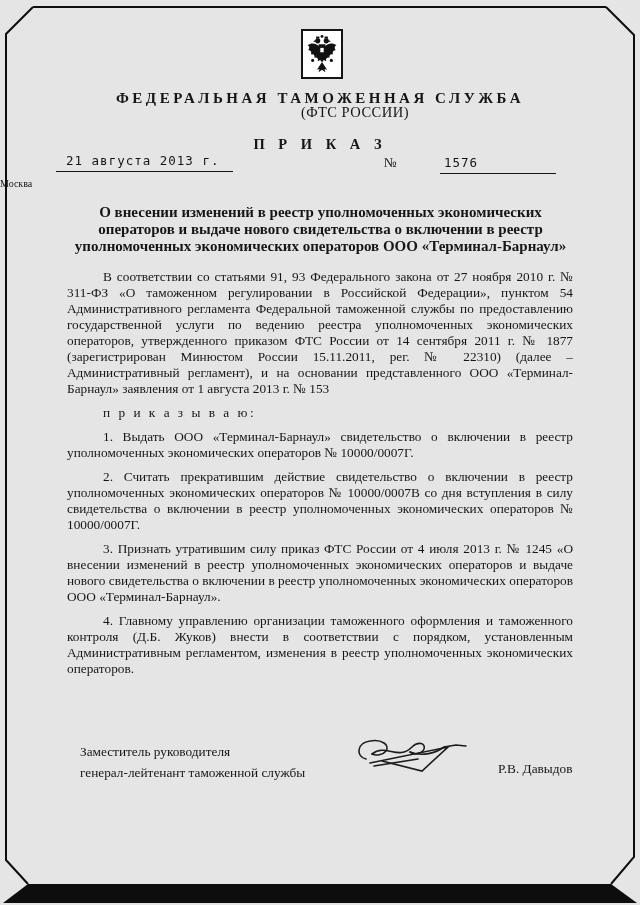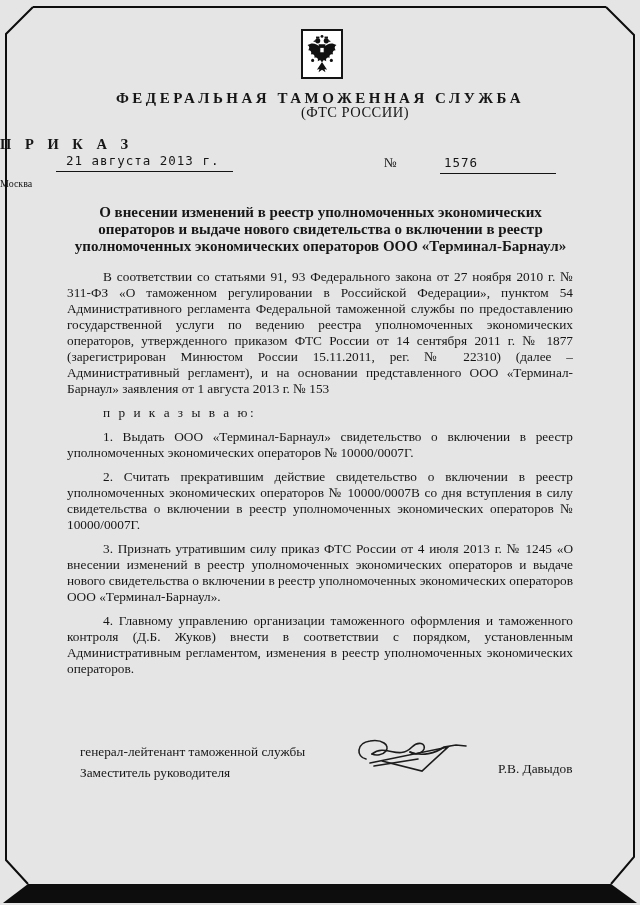--- a/index.html
+++ b/index.html
@@ -16,21 +16,21 @@
   }
   .org-name {
     position:absolute; left:0; top:90px; width:640px; text-align:center;
     font-weight:bold; font-size:15px; letter-spacing:3.5px; white-space:nowrap;
   }
   .org-short {
     position:absolute; left:0; top:104px; width:640px; text-align:center;
     font-weight:normal; font-size:14.5px; letter-spacing:0.5px;padding-left:35px;
   }
   .doc-type {
-    position:absolute; left:0; top:136px; width:640px; 
+    position:absolute; left:0; top:136px; width:640px; text-align:center;
     font-weight:bold; font-size:14.5px; letter-spacing:5px;
   }
   .date-row { position:absolute; left:56px; top:153px; width:528px; }
   .date-val {
     position:absolute; left:0; top:0;
     font-family:"DejaVu Sans Mono", monospace; font-size:12.5px; letter-spacing:1px;
     border-bottom:1.5px solid #141414; padding:0 14px 3px 10px; white-space:nowrap;
   }
   .num-group { position:absolute; right:28px; top:0; white-space:nowrap; }
   .num-label { font-size:13.5px; font-family:"Liberation Serif", serif; }
@@ -113,22 +113,22 @@
   <div class="content">
     <p>В соответствии со статьями 91, 93 Федерального закона от 27 ноября 2010 г. № 311-ФЗ «О таможенном регулировании в Российской Федерации», пунктом 54 Административного регламента Федеральной таможенной службы по предоставлению государственной услуги по ведению реестра уполномоченных экономических операторов, утвержденного приказом ФТС России от 14 сентября 2011 г. № 1877 (зарегистрирован Минюстом России 15.11.2011, рег. № 22310) (далее – Административный регламент), и на основании представленного ООО «Терминал-Барнаул» заявления от 1 августа 2013 г. № 153</p>
     <p class="order-word">п р и к а з ы в а ю:</p>
     <p>1. Выдать ООО «Терминал-Барнаул» свидетельство о включении в реестр уполномоченных экономических операторов № 10000/0007Г.</p>
     <p>2. Считать прекратившим действие свидетельство о включении в реестр уполномоченных экономических операторов № 10000/0007В со дня вступления в силу свидетельства о включении в реестр уполномоченных экономических операторов № 10000/0007Г.</p>
     <p>3. Признать утратившим силу приказ ФТС России от 4 июля 2013 г. № 1245 «О внесении изменений в реестр уполномоченных экономических операторов и выдаче нового свидетельства о включении в реестр уполномоченных экономических операторов ООО «Терминал-Барнаул».</p>
     <p>4. Главному управлению организации таможенного оформления и таможенного контроля (Д.Б. Жуков) внести в соответствии с порядком, установленным Административным регламентом, изменения в реестр уполномоченных экономических операторов.</p>
   </div>
 
   <div class="signer-position">
+    <div>Заместитель руководителя</div>
     <div>генерал-лейтенант таможенной службы</div>
-    <div>Заместитель руководителя</div>
   </div>
 
   <svg class="signature-scribble" width="136" height="56" viewBox="0 0 136 56">
     <g stroke="#1c1c1c" stroke-width="1.6" fill="none" stroke-linecap="round">
       <path d="M14 26 C4 24 4 10 18 8 C30 6 38 12 34 18 C31 22 24 23 20 21"></path>
       <path d="M20 21 C34 10 46 28 60 14 C66 8 74 10 72 16 C70 21 62 22 58 19"></path>
       <path d="M58 19 C70 24 84 20 92 14 L104 12 L114 13"></path>
       <path d="M18 30 L96 14 L70 38 L30 28"></path>
       <path d="M22 33 L66 26"></path>
     </g>

